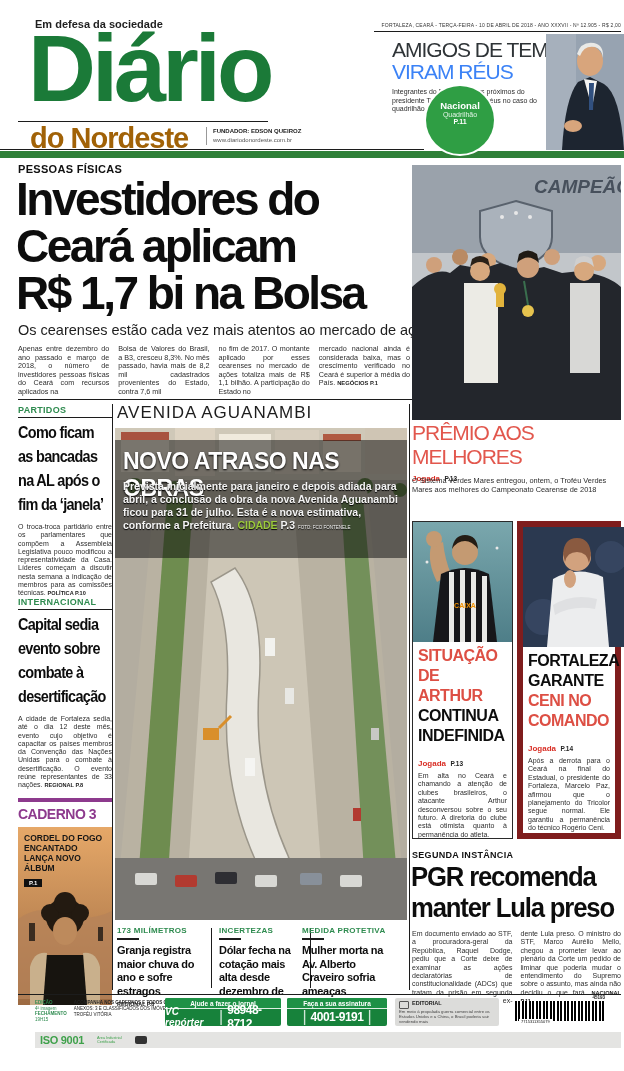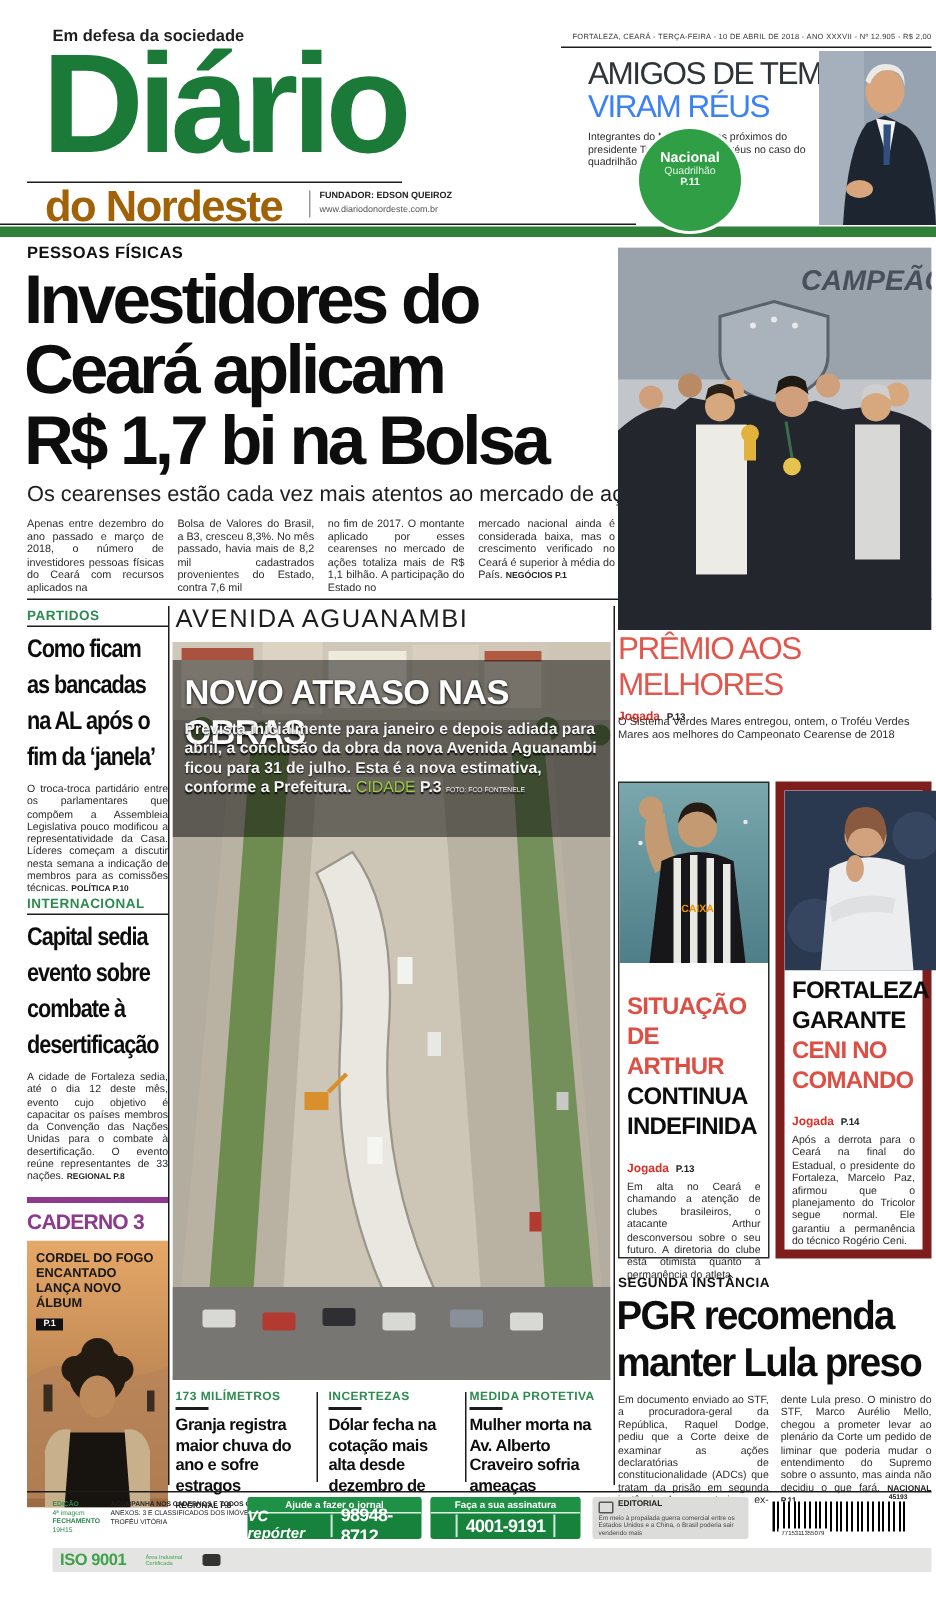--- a/index.html
+++ b/index.html
@@ -168,42 +168,42 @@
       <rect x="60" y="447" width="22" height="12" rx="2" fill="#b23a30"></rect>
       <rect x="100" y="444" width="22" height="12" rx="2" fill="#2e2e33"></rect>
       <rect x="140" y="447" width="22" height="12" rx="2" fill="#d8d8d4"></rect>
       <rect x="185" y="445" width="22" height="12" rx="2" fill="#88909a"></rect>
       <rect x="225" y="447" width="22" height="12" rx="2" fill="#d8d8d4"></rect>
       <rect x="0" y="12" width="292" height="118" fill="rgba(8,8,8,0.5)"></rect>
     </svg>
     <div class="abs" style="left:8px;top:20px;font-size:23px;font-weight:900;color:#fff;letter-spacing:-.5px;text-shadow:0 1px 2px #000;">NOVO ATRASO NAS OBRAS</div>
     <div class="abs" style="left:8px;top:52px;width:276px;font-size:10.5px;line-height:13px;font-weight:600;color:#f4f4f4;text-shadow:0 1px 1px #000;">
       <span>Prevista inicialmente para janeiro e depois adiada para abril, a conclusão da obra da nova Avenida Aguanambi ficou para 31 de julho. Esta é a nova estimativa, conforme a Prefeitura.</span>
-      <span style="color:#9ccb3c;font-weight:400;text-align:right;">CIDADE</span>
+      <span style="color:#9ccb3c;font-weight:700;text-align:right;">CIDADE</span>
       <span style="font-weight:800;">P.3</span>
       <span style="font-size:4.5px;font-weight:400;">FOTO: FCO FONTENELE</span>
     </div>
   </div>
 
   <div class="vhair" style="left:211px;top:928px;height:60px;"></div>
   <div class="vhair" style="left:310px;top:928px;height:60px;"></div>
 
   <div class="abs" style="left:117px;top:926px;width:86px;">
     <div class="kicker-green" style="font-size:8px;">173 MILÍMETROS</div>
     <div style="width:22px;height:2px;background:#1c1c1c;margin:3px 0 4px;"></div>
     <div class="headline" style="font-size:11px;line-height:13.5px;letter-spacing:-.3px;">Granja registra maior chuva do ano e sofre estragos</div>
     <div class="cite" style="font-size:5.4px;margin-top:3px;">REGIONAL P.8</div>
   </div>
   <div class="abs" style="left:219px;top:926px;width:86px;">
     <div class="kicker-green" style="font-size:8px;">INCERTEZAS</div>
     <div style="width:22px;height:2px;background:#1c1c1c;margin:3px 0 4px;"></div>
     <div class="headline" style="font-size:11px;line-height:13.5px;letter-spacing:-.3px;">Dólar fecha na cotação mais alta desde dezembro de 2016</div>
     <div class="cite" style="font-size:5.4px;margin-top:3px;">NEGÓCIOS P.1</div>
   </div>
-  <div class="abs" style="left:313px;top:926px;width:86px;">
+  <div class="abs" style="left:302px;top:926px;width:86px;">
     <div class="kicker-green" style="font-size:8px;">MEDIDA PROTETIVA</div>
     <div style="width:22px;height:2px;background:#1c1c1c;margin:3px 0 4px;"></div>
     <div class="headline" style="font-size:11px;line-height:13.5px;letter-spacing:-.3px;">Mulher morta na Av. Alberto Craveiro sofria ameaças</div>
     <div class="cite" style="font-size:5.4px;margin-top:3px;">POLÍCIA P.9</div>
   </div>
 
   <div class="abs" style="left:412px;top:165px;width:209px;height:255px;">
     <svg class="photo-svg" viewBox="0 0 209 255">
       <rect width="209" height="255" fill="#c2c6ca"></rect>
       <rect width="209" height="88" fill="#9aa2ab"></rect>
@@ -257,21 +257,21 @@
       <circle cx="21" cy="17" r="8" fill="#c49a72"></circle>
       <circle cx="52" cy="30" r="13" fill="#c49a72"></circle>
       <path d="M39 27 q2 -14 13 -14 q12 0 13 14 q-6 -8 -13 -8 q-8 0 -13 8 z" fill="#241c14"></path>
       <path d="M28 52 q24 -12 48 0 l8 68 h-64 z" fill="#17171a"></path>
       <rect x="36" y="50" width="5" height="70" fill="#e9e9e6"></rect>
       <rect x="47" y="48" width="5" height="72" fill="#e9e9e6"></rect>
       <rect x="58" y="50" width="5" height="70" fill="#e9e9e6"></rect>
       <rect x="69" y="54" width="5" height="66" fill="#e9e9e6"></rect>
       <text x="52" y="86" font-size="7" font-weight="bold" fill="#f39200" text-anchor="middle">CAIXA</text>
     </svg>
-    <div style="padding:20px 5px 0;">
+    <div style="padding:4px 5px 0;">
       <div class="headline" style="font-size:16px;line-height:20px;letter-spacing:-.5px;color:#dd4f44;">SITUAÇÃO</div>
       <div class="headline" style="font-size:16px;line-height:20px;letter-spacing:-.5px;color:#dd4f44;">DE ARTHUR</div>
       <div class="headline" style="font-size:16px;line-height:20px;letter-spacing:-.5px;">CONTINUA</div>
       <div class="headline" style="font-size:16px;line-height:20px;letter-spacing:-.5px;">INDEFINIDA</div>
       <div style="margin-top:6px;">
         <span class="tagred" style="font-size:8px;">Jogada</span>
         <span class="cite" style="font-size:6.5px;">P.13</span>
       </div>
       <div class="bodytxt" style="font-size:7px;line-height:8.4px;margin-top:2px;">Em alta no Ceará e chamando a atenção de clubes brasileiros, o atacante Arthur desconversou sobre o seu futuro. A diretoria do clube está otimista quanto à permanência do atleta.</div>
     </div>

